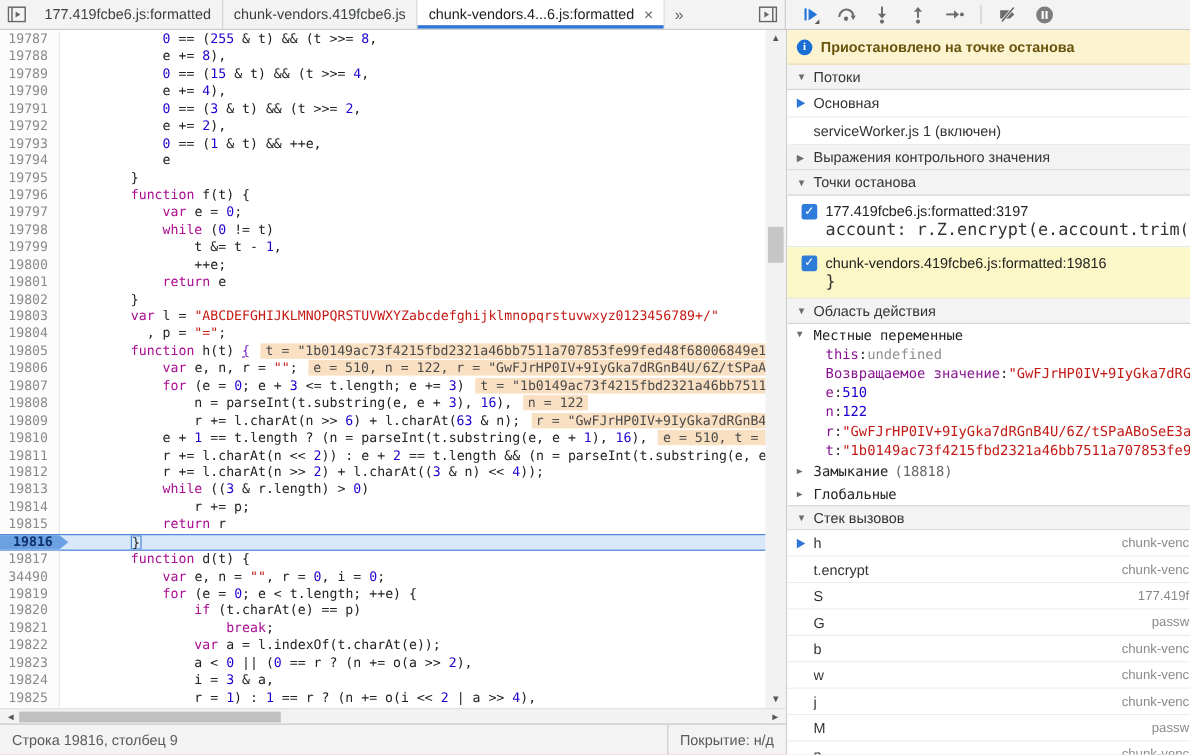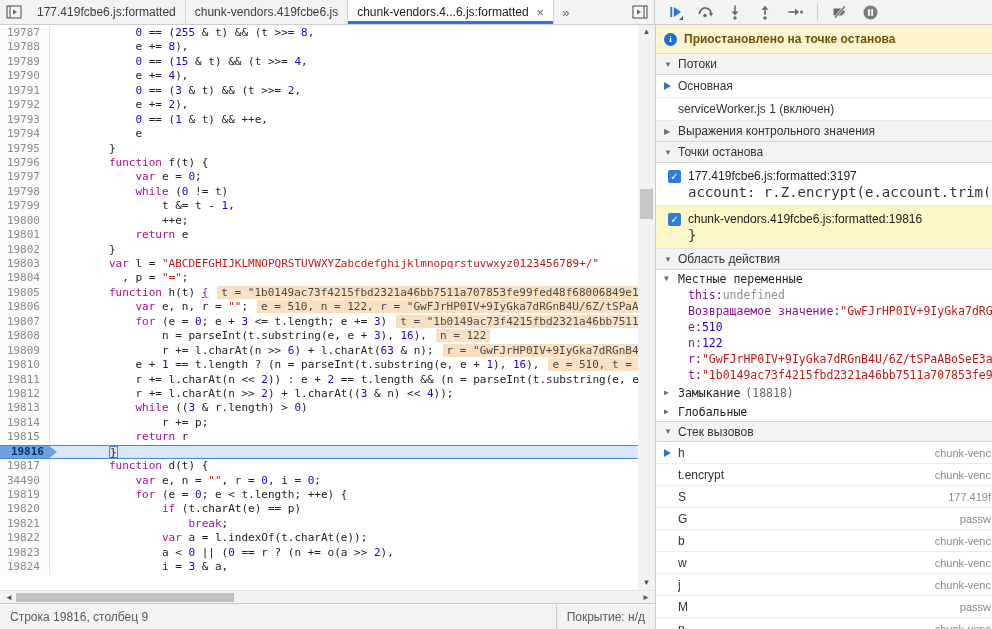--- a/index.html
+++ b/index.html
@@ -214,20 +214,21 @@
         <div class="line"><div class="ln">19815</div><div class="src">            <span class="tok-kw">return</span> r</div></div>
         <div class="line current"><div class="ln"><div class="badge">19816</div></div><div class="src">        <span class="caret-brace">}</span></div></div>
         <div class="line"><div class="ln">19817</div><div class="src">        <span class="tok-kw">function</span> d(t) {</div></div>
         <div class="line"><div class="ln">34490</div><div class="src">            <span class="tok-kw">var</span> e, n = <span class="tok-str">""</span>, r = <span class="tok-num">0</span>, i = <span class="tok-num">0</span>;</div></div>
         <div class="line"><div class="ln">19819</div><div class="src">            <span class="tok-kw">for</span> (e = <span class="tok-num">0</span>; e &lt; t.length; ++e) {</div></div>
         <div class="line"><div class="ln">19820</div><div class="src">                <span class="tok-kw">if</span> (t.charAt(e) == p)</div></div>
         <div class="line"><div class="ln">19821</div><div class="src">                    <span class="tok-kw">break</span>;</div></div>
         <div class="line"><div class="ln">19822</div><div class="src">                <span class="tok-kw">var</span> a = l.indexOf(t.charAt(e));</div></div>
         <div class="line"><div class="ln">19823</div><div class="src">                a &lt; <span class="tok-num">0</span> || (<span class="tok-num">0</span> == r ? (n += o(a &gt;&gt; <span class="tok-num">2</span>),</div></div>
         <div class="line"><div class="ln">19824</div><div class="src">                i = <span class="tok-num">3</span> &amp; a,</div></div>
+        <div class="line"><div class="ln">19825</div><div class="src">                r = <span class="tok-num">1</span>) : <span class="tok-num">1</span> == r ? (n += o(i &lt;&lt; <span class="tok-num">2</span> | a &gt;&gt; <span class="tok-num">4</span>),</div></div>
       </div>
     <div id="vscroll">
       <div id="vs-up" class="sb-arrow">▲</div>
       <div id="vs-thumb"></div>
       <div id="vs-down" class="sb-arrow">▼</div>
     </div>
   </div>
   <div id="hscroll">
     <div id="hs-left" class="sb-arrow">◄</div>
     <div id="hs-thumb"></div>

